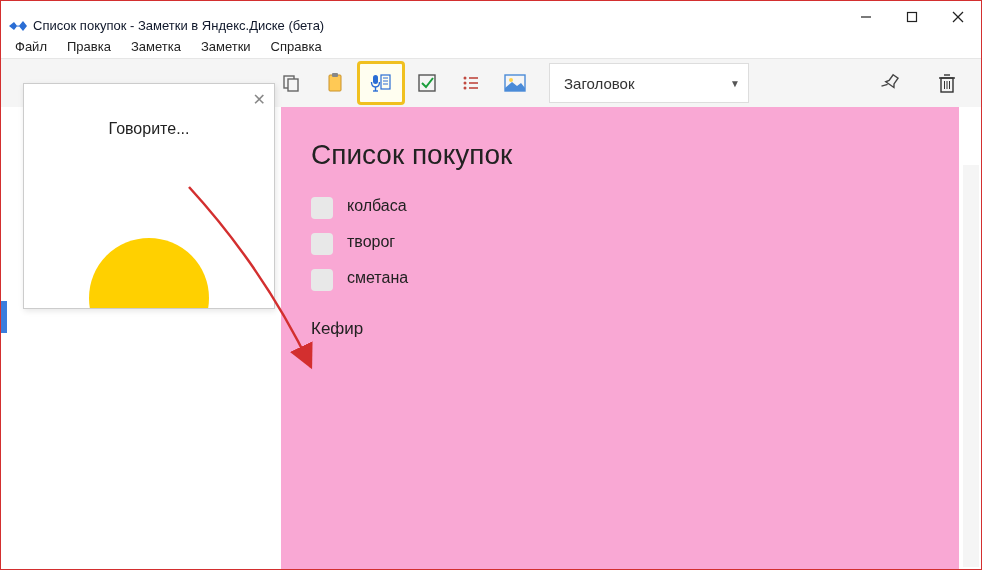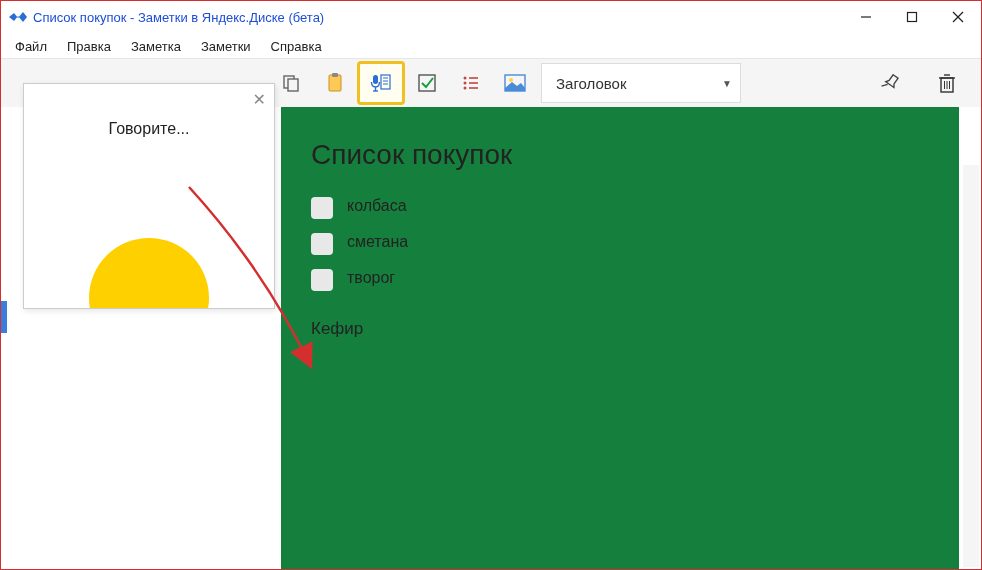--- a/index.html
+++ b/index.html
@@ -7,24 +7,24 @@
     font-family: Arial, sans-serif;
     background: #fff;
     width: 982px;
     height: 570px;
     position: relative;
     border: 1px solid #d32f2f;
   }
   .titlebar {
     height: 32px;
     display: flex;
-    align-items: center;
+    align-items: flex-end;
     padding: 0 8px;
     font-size: 13px;
-    color: #1d4ed8;
+    color: #0f172a;
     position: relative;
   }
   .titlebar .app-icon {
     width: 18px; height: 14px;
     margin-right: 6px;
     display: inline-flex;
   }
   .win-controls {
     position: absolute;
     right: 0;
@@ -67,21 +67,21 @@
     justify-content: center;
     border-radius: 4px;
   }
   .tool-btn.active {
     border: 3px solid #f0c020;
     background: #fffef0;
     height: 44px;
     width: 48px;
   }
   .style-select {
-    margin-left: 4px;
+    margin-left: 12px;
     height: 40px;
     background: #fff;
     border: 1px solid #ddd;
     padding: 0 14px;
     font-size: 15px;
     color: #333;
     display: flex;
     align-items: center;
     width: 200px;
     position: relative;
@@ -105,21 +105,21 @@
     position: relative;
     height: calc(100% - 106px);
   }
   .editor {
     position: absolute;
     left: 280px;
     right: 22px;
     top: 0;
     bottom: 0;
     padding: 32px 30px;
-    background: #15803d;
+    background: #f9a8d4;
   }
   .note-title {
     font-size: 28px;
     font-weight: normal;
     color: #222;
     margin-bottom: 26px;
   }
   .check-row {
     display: flex;
     margin-bottom: 14px;
@@ -310,25 +310,25 @@
   <div class="sidebar-tab"></div>
 
   <div class="editor">
     <h1 class="note-title">Список покупок</h1>
     <div class="check-row">
       <div class="check-box"></div>
       <span>колбаса</span>
     </div>
     <div class="check-row">
       <div class="check-box"></div>
-      <span>сметана</span>
+      <span>творог</span>
     </div>
     <div class="check-row">
       <div class="check-box"></div>
-      <span>творог</span>
+      <span>сметана</span>
     </div>
     <div class="plain-row">Кефир</div>
   </div>
 
   <div class="scrollbar"></div>
 </div>
 
 <div class="popup">
   <div class="popup-close">✕</div>
   <div class="popup-text">Говорите...</div>

